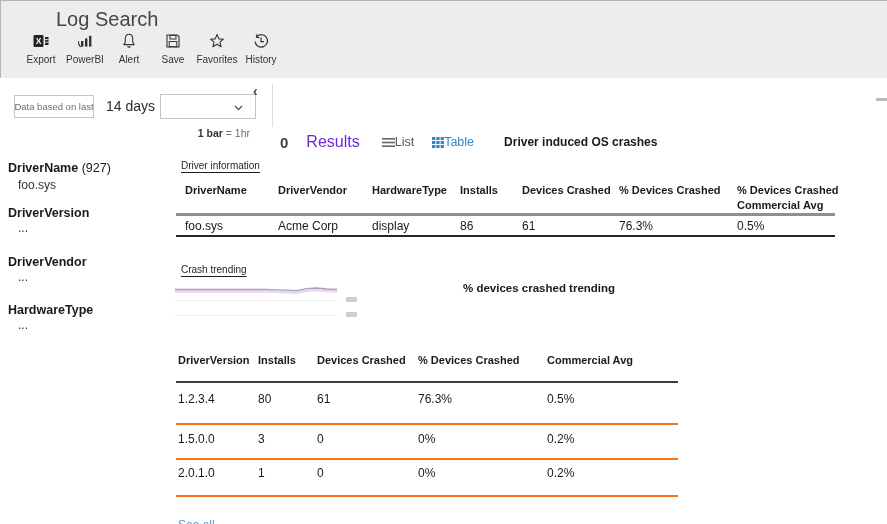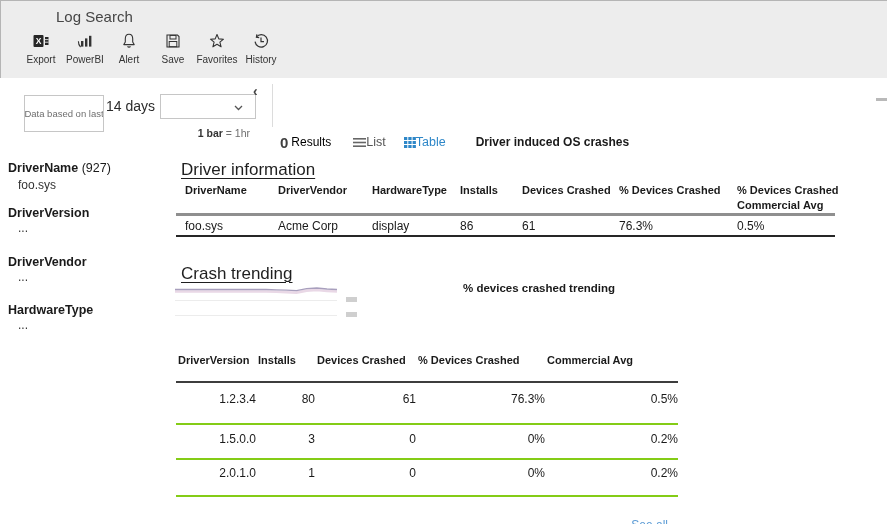--- a/index.html
+++ b/index.html
@@ -2,28 +2,28 @@
 <html><head>
 <meta charset="utf-8">
 <style>
   * { margin:0; padding:0; box-sizing:border-box; }
   body { background:#fff; font-family:"Liberation Sans", sans-serif; }
   .page { position:relative; width:887px; height:524px; background:#fff; overflow:hidden; }
 
   
   .topbar { position:absolute; left:0; top:0; width:887px; height:78px; background:#ededed;
             border-top:1px solid #b5b5b5; border-left:1px solid #b5b5b5; }
-  .page-title { position:absolute; left:55px; top:7px; font-size:15px; color:#464646; }
+  .page-title { position:absolute; left:55px; top:7px; font-size:20px; color:#464646; }
   .toolbar { position:absolute; left:18px; top:31px; display:flex; }
   .tb-item { width:44px; display:flex; flex-direction:column; align-items:center; cursor:pointer; }
   .tb-icon { height:18px; display:flex; align-items:center; justify-content:center; }
   .tb-label { margin-top:4px; font-size:10px; color:#333; }
 
   
-  .time-label-box { position:absolute; left:24px; top:95px; width:80px; height:37px;
+  .time-label-box { position:absolute; left:14px; top:95px; width:80px; height:23px;
             border:1px solid #c6c6c6; background:#fff; font-size:9.5px; color:#6e6e6e;
             display:flex; align-items:center; justify-content:center; white-space:nowrap; overflow:hidden; }
   .time-value { position:absolute; left:106px; top:98px; font-size:14px; color:#2b2b2b; }
   .time-dropdown { position:absolute; left:160px; top:94px; width:96px; height:25px;
             border:1px solid #c6c6c6; background:#fff; cursor:pointer; }
   .time-dropdown svg { position:absolute; right:12px; top:10px; }
   .bar-scale { position:absolute; left:150px; top:127px; width:100px; text-align:right;
             font-size:10.5px; color:#6e6e6e; }
   .bar-scale b { color:#333; }
 
@@ -34,44 +34,44 @@
 
   
   .collapse-chevron { position:absolute; left:253px; top:83px; font-size:14px; color:#444; font-weight:bold; cursor:pointer; }
   .panel-divider { position:absolute; left:272px; top:84px; width:1px; height:43px; background:#dcdcdc; }
   .search-input { position:absolute; left:283px; top:97px; width:594px; height:27px;
             border:1px solid #c9c9c9; background:#fff; font-family:"Liberation Sans",sans-serif;
             font-size:13px; color:#222; padding:0 0 0 9px; }
   .scroll-dash { position:absolute; left:876px; top:98px; width:11px; height:3px; background:#b9b9b9; }
   .results-bar { position:absolute; left:280px; top:134px; display:flex; align-items:center; height:16px; }
   .res-count { font-size:15px; font-weight:bold; color:#3f3f3f; }
-  .res-label { font-size:12px; color:#000000; margin-left:3px; }
+  .res-label { font-size:16px; color:#6d28d9; margin-left:18px; }
   .view-toggle { display:flex; align-items:center; cursor:pointer; }
   .view-list { margin-left:22px; color:#555; }
   .view-table { margin-left:18px; color:#2e87c8; }
   .view-toggle .vt-label { font-size:12.5px; }
   .context-label { margin-left:30px; font-size:12px; font-weight:bold; color:#1a1a1a; }
 
   
-  .sec-heading { position:absolute; left:181px; font-size:17px; color:#1f1f1f;
+  .sec-heading { position:absolute; left:181px; font-size:10px; color:#1f1f1f;
             text-decoration:underline; text-underline-offset:3px; text-decoration-thickness:1px; }
 
   
   table.tbl { position:absolute; border-collapse:collapse; table-layout:fixed; }
   .tbl th { text-align:left; vertical-align:top; font-size:11px; font-weight:bold; color:#1a1a1a;
             line-height:15px; white-space:nowrap; overflow:visible; }
   .tbl td { text-align:left; vertical-align:top; font-size:12px; color:#1a1a1a; line-height:15px; white-space:nowrap; }
   .tbl1 { left:176px; top:181px; width:659px; }
   .tbl1 th { padding:2px 0 0 9px; }
   .tbl1 th.wrap2 { white-space:pre-line; }
   .tbl1 thead th { border-bottom:3px solid #8f8f8f; }
   .tbl1 td { padding:3px 0 1px 9px; border-bottom:2px solid #262626; }
   .tbl2 { left:176px; top:350px; width:502px; }
   .tbl2 th { padding:3px 0 13px 2px; border-bottom:2px solid #3d3d3d; }
-  .tbl2 td { border-bottom:2px solid #84cc16;text-align:right; }
+  .tbl2 td { border-bottom:2px solid #f97316; }
   .tbl2 tr.r0 td { padding:9px 0 16px 2px; }
   .tbl2 tr.r1 td { padding:7px 0 11px 2px; }
   .tbl2 tr.r2 td { padding:6px 0 14px 2px; }
   .tbl2 tr.see-all-row td { padding:21px 0 0 2px; }
   .see-all-link { color:#5b9bd5; font-size:12px; cursor:pointer; }
 
   
   .sparkline-box { position:absolute; left:175px; top:286px; }
   .sparkline-box .grid { stroke:#ececec; stroke-width:1; }
   .tick-smudge { position:absolute; width:11px; height:5px; background:#cfcfcf; }

